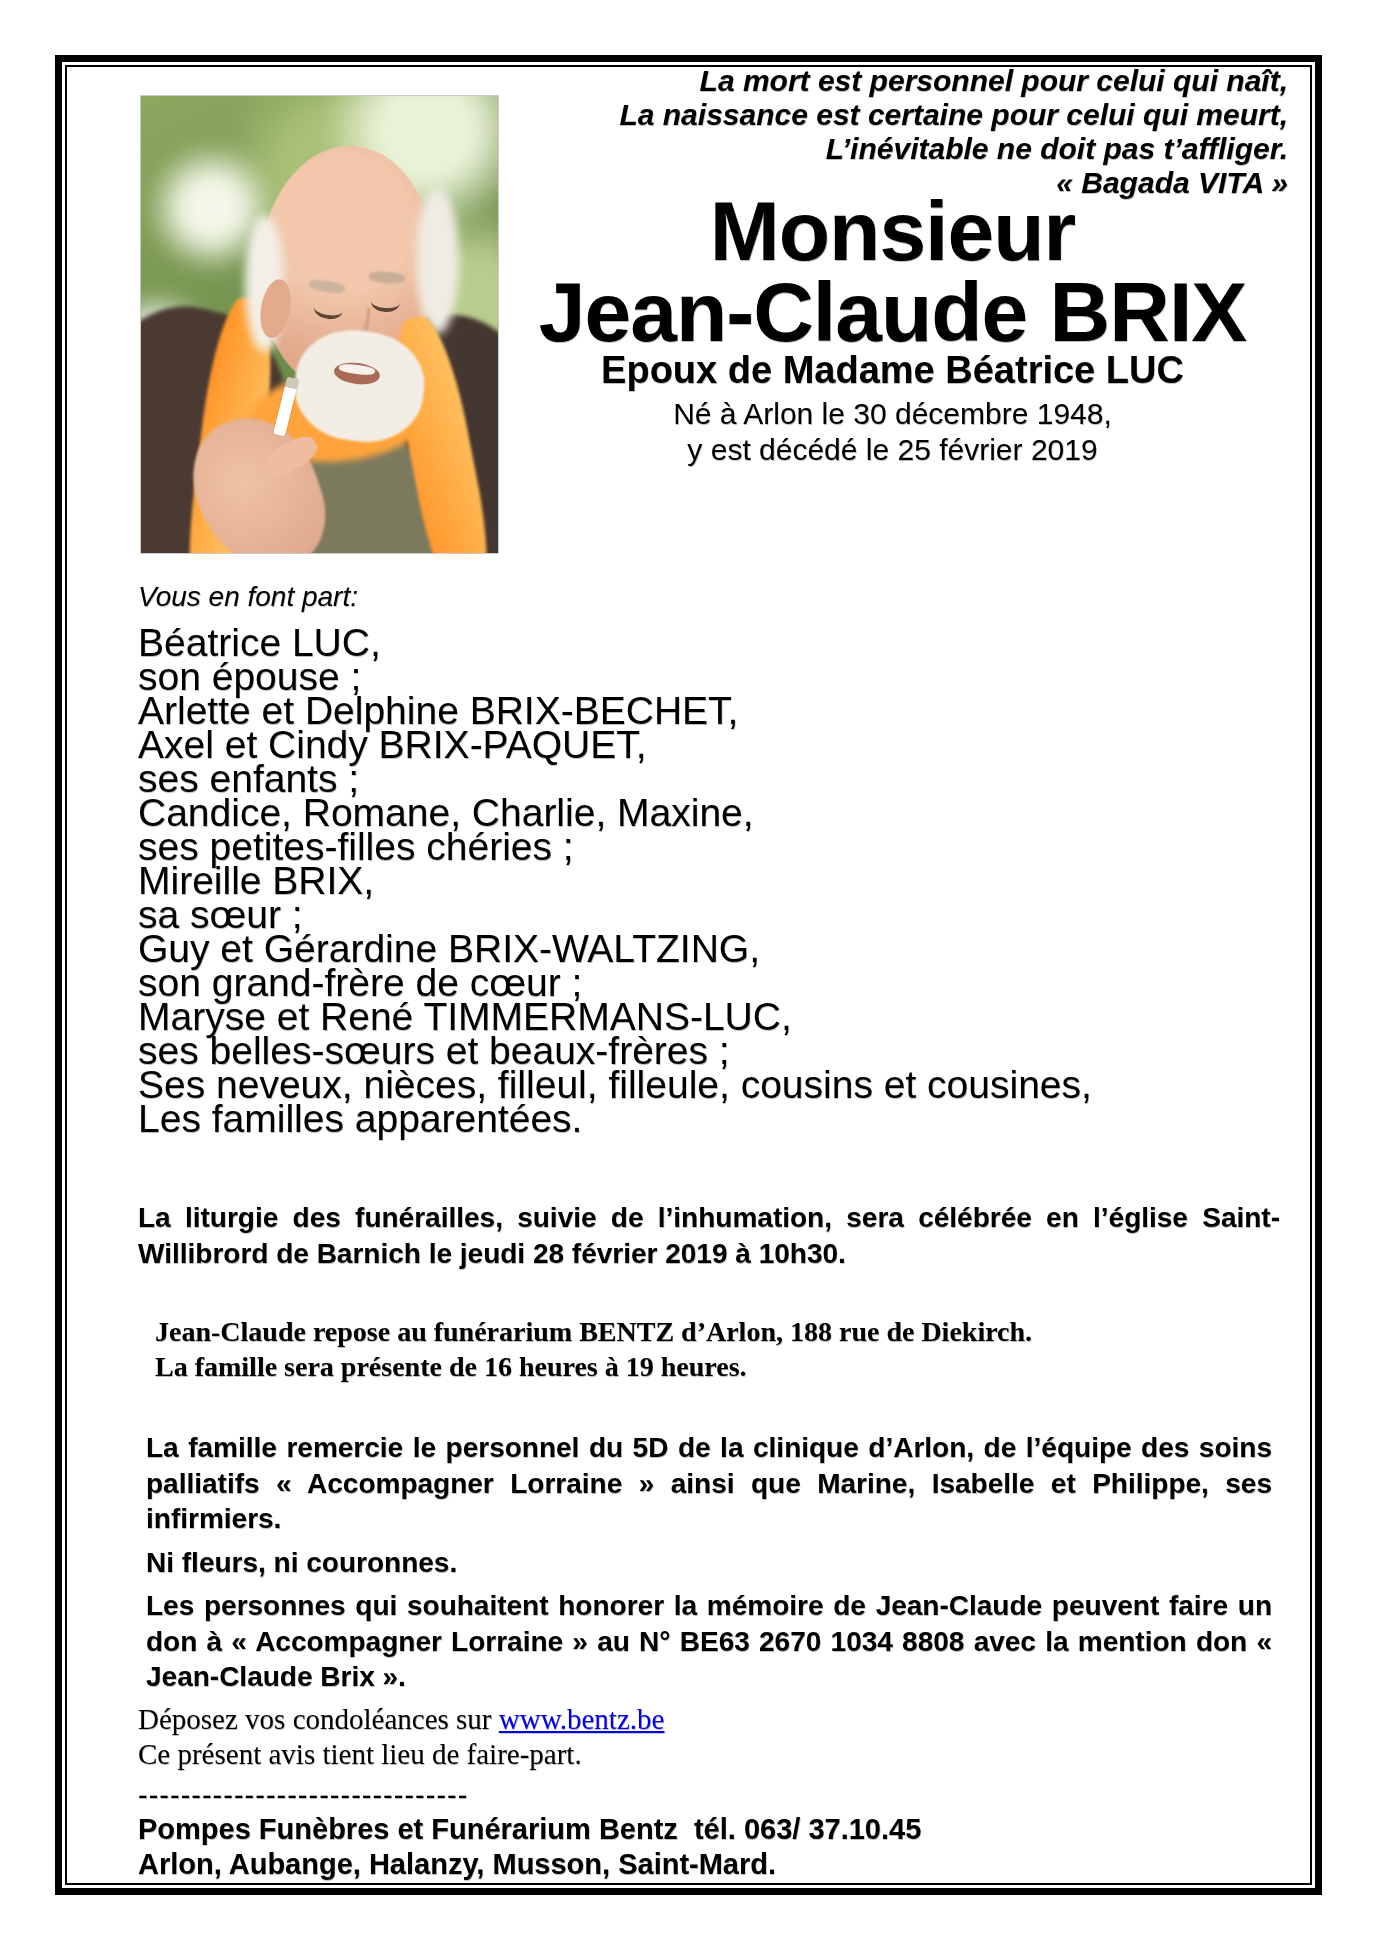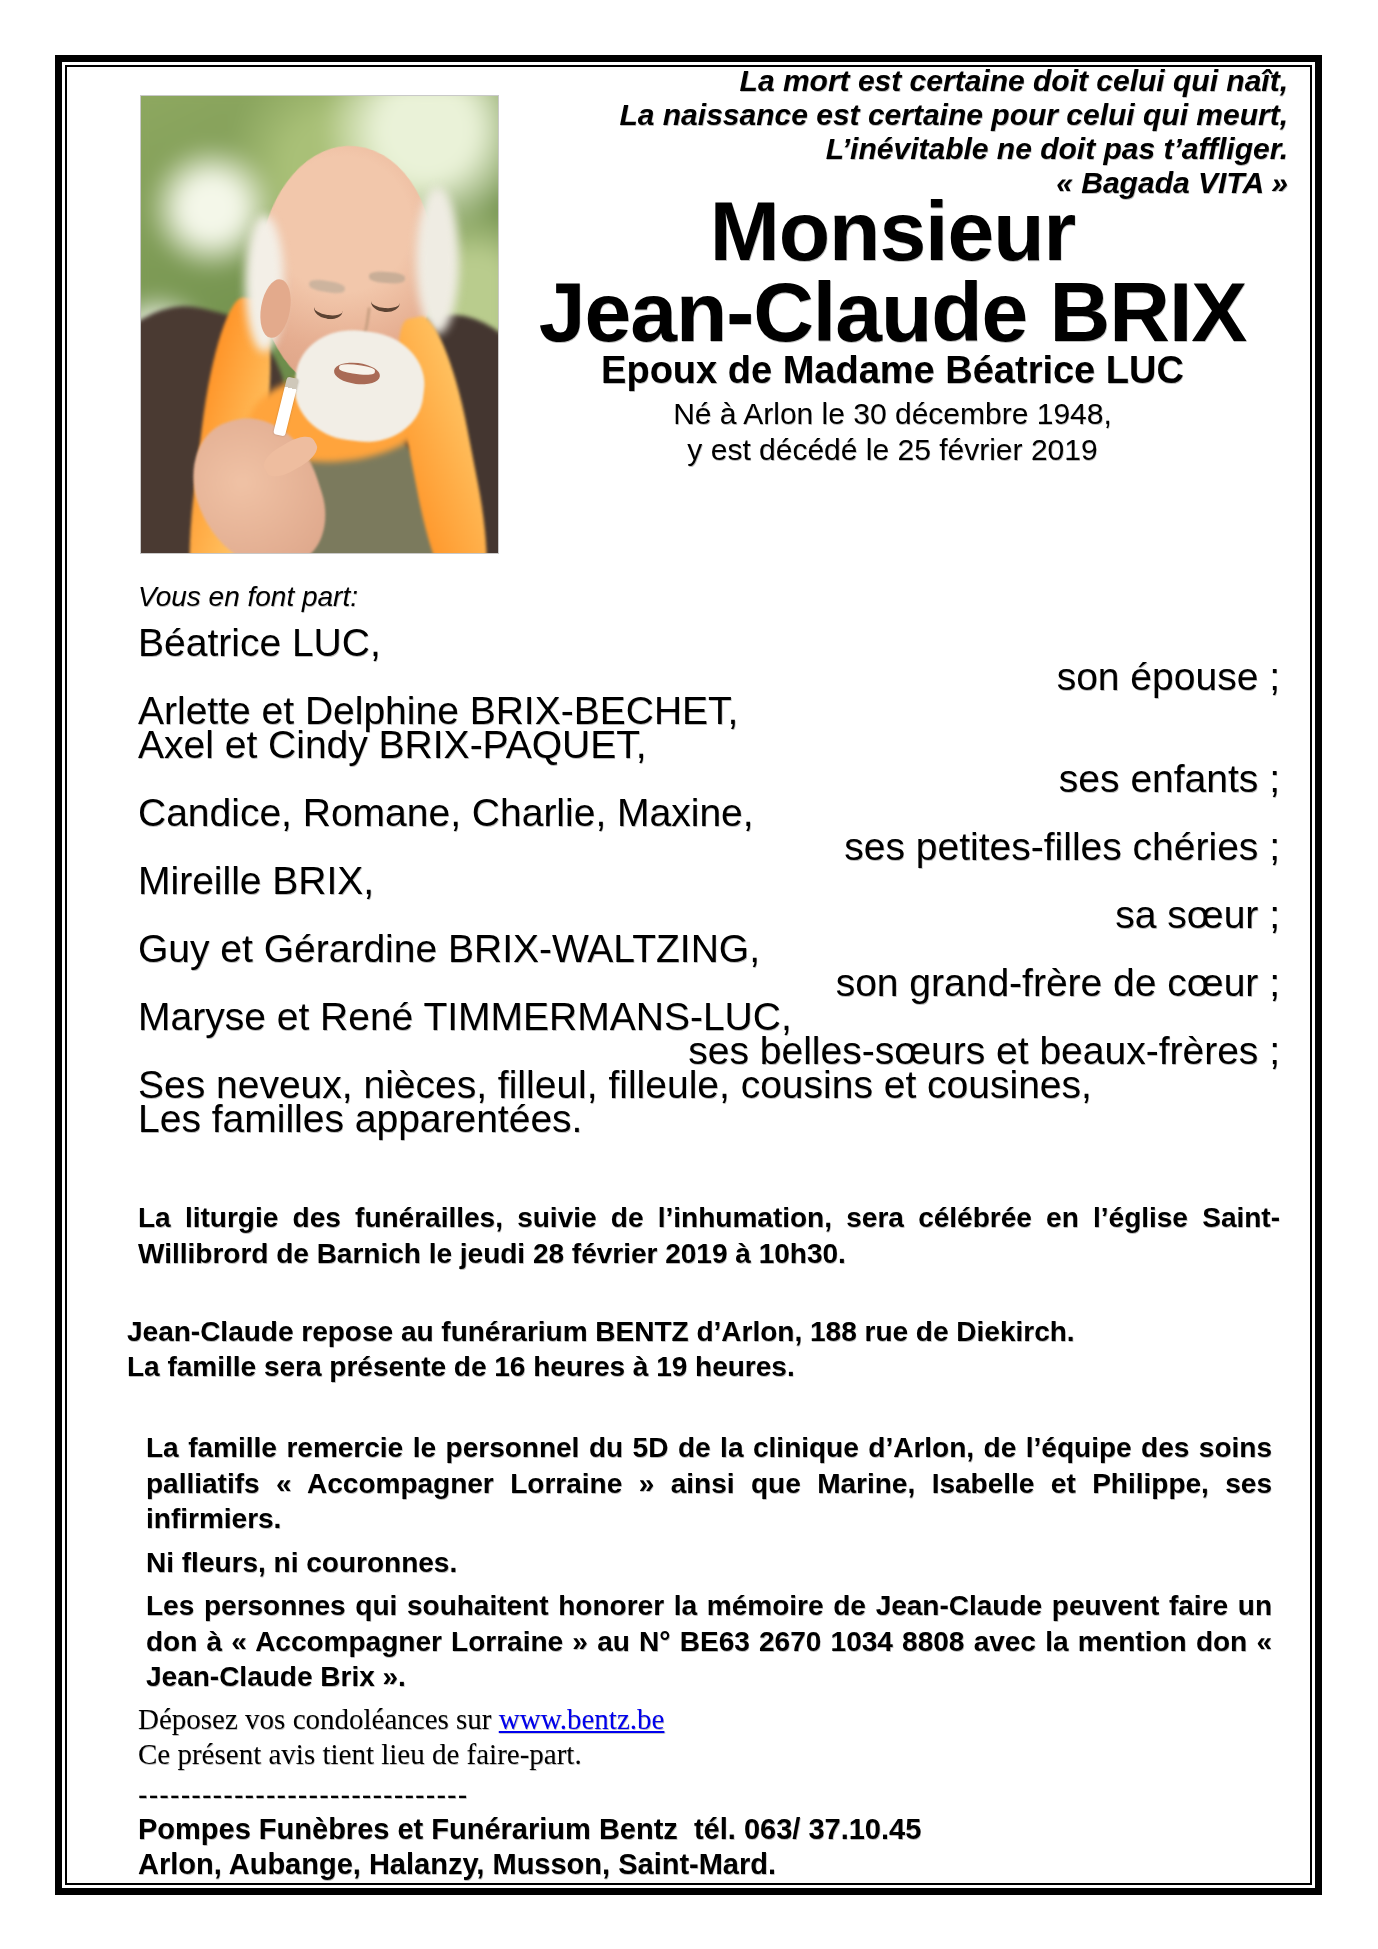--- a/index.html
+++ b/index.html
@@ -52,25 +52,25 @@
   .quote{position:absolute;left:500px;top:64px;width:788px;text-align:right;
          font-weight:bold;font-style:italic;font-size:30px;line-height:34px;}
   .title-block{position:absolute;left:430px;top:191px;width:925px;text-align:center;
          font-weight:bold;font-size:84px;line-height:81px;letter-spacing:-1px;}
   .spouse{position:absolute;left:430px;top:348px;width:925px;text-align:center;
          font-weight:bold;font-size:38px;line-height:44px;}
   .dates{position:absolute;left:430px;top:396px;width:925px;text-align:center;
          font-size:30px;line-height:36px;}
   .intro{position:absolute;left:138px;top:580px;font-size:28px;line-height:34px;font-style:italic;}
   .family{position:absolute;left:138px;top:626px;width:1142px;font-size:39px;line-height:34px;}
-  .fam-rel{text-align:right;}
+  .fam-rel{text-align:left;}
   .par-liturgy{position:absolute;left:138px;top:1200px;width:1142px;
         font-weight:bold;font-size:28px;line-height:36px;text-align:justify;}
-  .par-repose{position:absolute;left:127px;top:1314px;width:1142px;
-        font-weight:bold;font-size:28px;line-height:35px;}
+  .par-repose{position:absolute;left:155px;top:1314px;width:1142px;
+        font-weight:bold;font-size:28px;line-height:35px;font-family:Liberation Serif, serif;}
   .par-group{position:absolute;left:138px;top:1422px;width:1142px;
         font-weight:bold;font-size:28px;line-height:35.5px;}
   .par-group p{margin:8px;}
   .just{text-align:justify;}
   .condolences{position:absolute;left:138px;top:1702px;width:1142px;font-size:29px;line-height:35px;font-family:Liberation Serif, serif;}
   .link{color:#0000ee;text-decoration:underline;cursor:pointer;}
   .separator{position:absolute;left:138px;top:1778px;width:1142px;font-size:29px;line-height:34px;letter-spacing:1px;}
   .footer{position:absolute;left:138px;top:1812px;width:1142px;font-weight:bold;font-size:29px;line-height:35px;}
   .pre{white-space:pre-wrap;}
 </style>
@@ -102,21 +102,21 @@
     <div class="ph-nose"></div>
     <div class="ph-beard"></div>
     <div class="ph-mouth"></div>
     <div class="ph-teeth"></div>
     <div class="ph-hand"></div>
     <div class="ph-finger"></div>
     <div class="ph-cig"></div>
   </div>
 
   <div class="quote txt">
-    <div>La mort est certaine doit celui qui naît,</div>
+    <div>La mort est personnel pour celui qui naît,</div>
     <div>La naissance est certaine pour celui qui meurt,</div>
     <div>L’inévitable ne doit pas t’affliger.</div>
     <div>« Bagada VITA »</div>
   </div>
 
   <div class="title-block txt">
     <div>Monsieur</div>
     <div>Jean-Claude BRIX</div>
   </div>
   <div class="spouse txt">Epoux de Madame Béatrice LUC</div>

